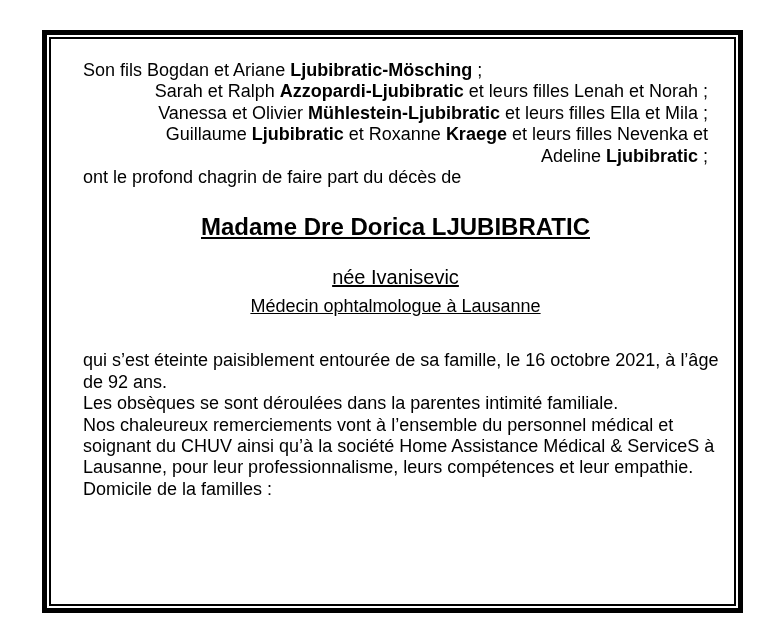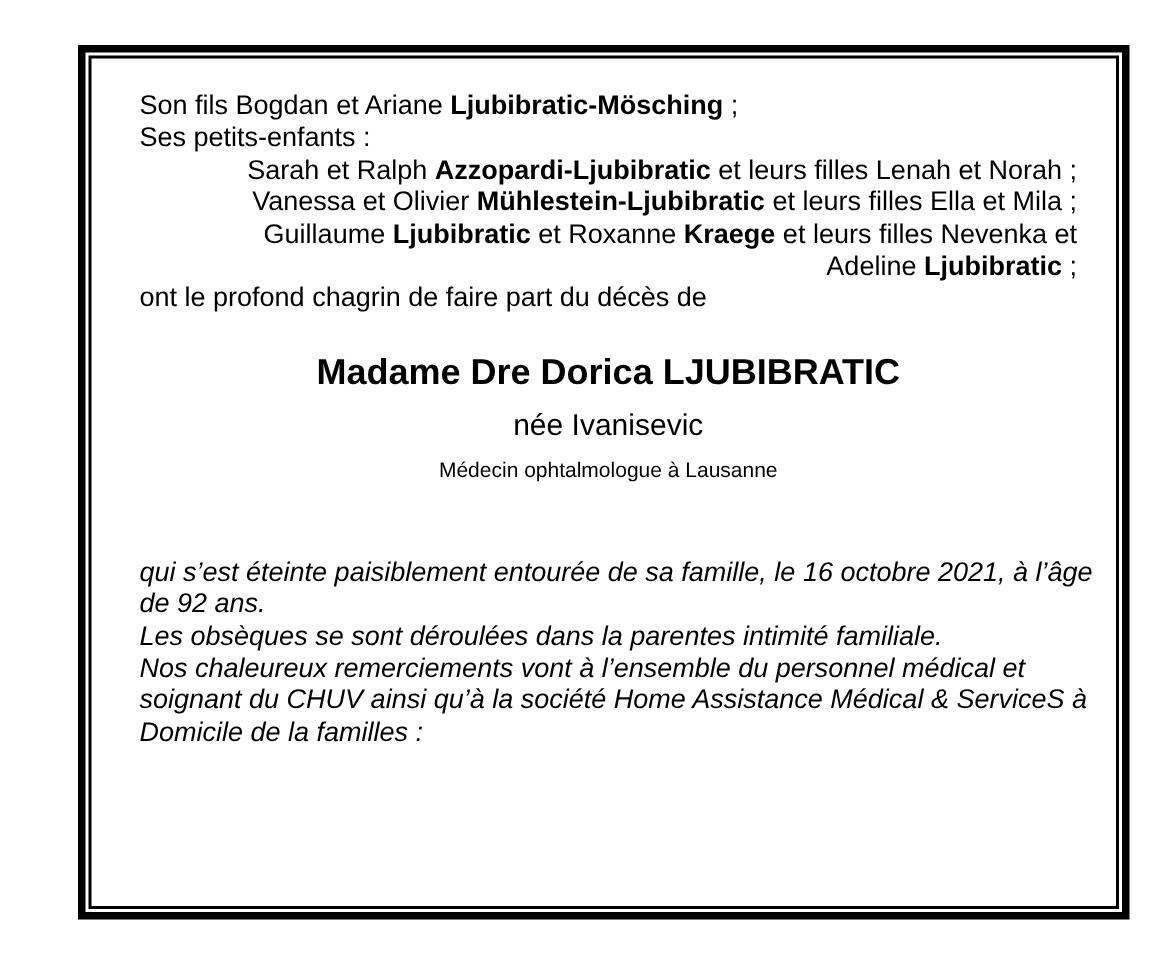--- a/index.html
+++ b/index.html
@@ -10,21 +10,21 @@
     width: 774px;
     height: 640px;
     background: #ffffff;
     font-family: "Liberation Sans", sans-serif;
     color: #000000;
     position: relative;
     overflow: hidden;
   }
   .frame-outer {
     position: absolute;
-    left: 52px;
+    left: 42px;
     top: 30px;
     width: 701px;
     height: 583px;
     box-sizing: border-box;
     border: 5px solid #000000;
     padding: 2px;
     background: #ffffff;
   }
   .frame-inner {
     width: 100%;
@@ -46,72 +46,72 @@
   }
   .para .line.indent {
     padding-left: 20px;
     text-align: right;
   }
   .bold {
     font-weight: bold;
   }
   .center-block {
     text-align: center;
+    text-decoration: underline;
   }
   .deceased-name {
     font-size: 24px;
     font-weight: bold;
     line-height: 30px;
     margin-top: 24px;
     white-space: nowrap;
   }
   .maiden-name {
     font-size: 20px;
     line-height: 26px;
-    margin-top: 7px;
+    margin-top: 22px;
     white-space: nowrap;
   }
   .profession {
-    font-size: 14px;
+    font-size: 18px;
     line-height: 24px;
     margin-top: 4px;
     white-space: nowrap;
   }
   .details {
-    margin-top: 46px;
-    font-style: italic;
+    margin-top: 32px;
   }
 </style>
 </head>
 <body>
 
 <div class="frame-outer">
   <div class="frame-inner">
     <div class="content">
 
       <div class="para family">
           <div class="line"><span>Son fils Bogdan et Ariane </span><span class="bold">Ljubibratic-Mösching</span><span> ;</span></div>
-          <div class="line"><span>Ses petits-enfants :</span></div>
           <div class="line indent"><span>Sarah et Ralph </span><span class="bold">Azzopardi-Ljubibratic</span><span> et leurs filles Lenah et Norah ;</span></div>
           <div class="line indent"><span>Vanessa et Olivier </span><span class="bold">Mühlestein-Ljubibratic</span><span> et leurs filles Ella et Mila ;</span></div>
           <div class="line indent"><span>Guillaume </span><span class="bold">Ljubibratic</span><span> et Roxanne </span><span class="bold">Kraege</span><span> et leurs filles Nevenka et</span></div>
           <div class="line indent"><span>Adeline </span><span class="bold">Ljubibratic</span><span> ;</span></div>
           <div class="line"><span>ont le profond chagrin de faire part du décès de</span></div>
         </div>
 
       <div class="center-block">
         <div class="deceased-name">Madame Dre Dorica LJUBIBRATIC</div>
         <div class="maiden-name">née Ivanisevic</div>
         <div class="profession">Médecin ophtalmologue à Lausanne</div>
       </div>
 
       <div class="para details">
           <div class="line"><span>qui s’est éteinte paisiblement entourée de sa famille, le 16 octobre 2021, à l’âge</span></div>
           <div class="line"><span>de 92 ans.</span></div>
           <div class="line"><span>Les obsèques se sont déroulées dans la parentes intimité familiale.</span></div>
           <div class="line"><span>Nos chaleureux remerciements vont à l’ensemble du personnel médical et</span></div>
           <div class="line"><span>soignant du CHUV ainsi qu’à la société Home Assistance Médical &amp; ServiceS à</span></div>
+          <div class="line"><span>Lausanne, pour leur professionnalisme, leurs compétences et leur empathie.</span></div>
           <div class="line"><span>Domicile de la familles :</span></div>
         </div>
 
     </div>
   </div>
 </div>
 
 </body></html>

